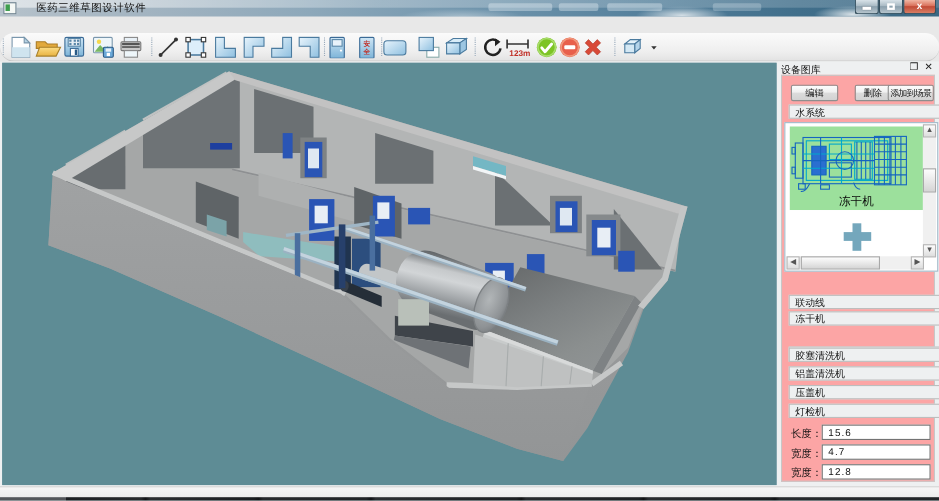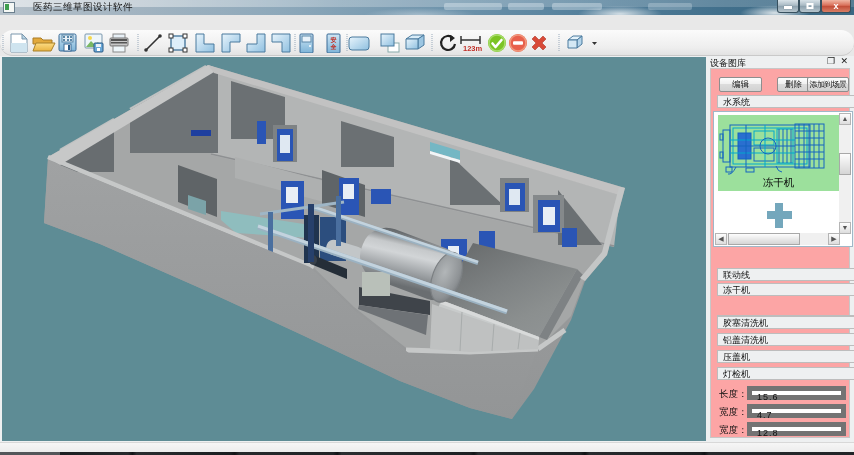--- a/index.html
+++ b/index.html
@@ -55,21 +55,21 @@
 .plus{position:absolute;left:50%;top:24px;transform:translate(-50%,-50%);}
 .plus .h{position:absolute;left:-12px;top:-4px;width:25px;height:8px;background:#74a7bc;}
 .plus .v{position:absolute;left:-4px;top:-12px;width:8px;height:25px;background:#74a7bc;}
 .vsb{position:absolute;right:1px;top:1px;width:12px;height:121px;background:#f0f0f0;}
 .hsb{position:absolute;left:1px;bottom:1px;width:125px;height:12px;background:#f0f0f0;}
 .sbbtn{position:absolute;width:12px;height:12px;background:linear-gradient(#fdfdfd,#ddd);border:1px solid #b5b5b5;box-sizing:border-box;
 font-size:7px;line-height:10px;text-align:center;color:#555;}
 .sbthumb{background:linear-gradient(#fdfdfd,#d5d5d5);border:1px solid #a8a8a8;box-sizing:border-box;position:absolute;}
 .frow{position:absolute;left:6px;width:132px;height:14px;}
 .frow .lbl{position:absolute;left:2px;top:2px;font-size:9.5px;color:#111;}
-.frow .inp{position:absolute;left:30px;top:0;width:99px;height:14px;border:5px solid #737373;background:#fff;
+.frow .inp{position:absolute;left:30px;top:0;width:99px;height:14px;border:1px solid #737373;background:#fff;
 font-size:9px;line-height:13px;padding-left:5px;box-sizing:border-box;letter-spacing:1px;}
 
 #statusbar{position:absolute;left:0;top:442px;width:854px;height:11px;
 background:linear-gradient(#f6f6f6,#ebebeb);border-top:1px solid #d8d8d8;box-sizing:border-box;}
 #taskstrip{position:absolute;left:0;top:452px;width:854px;height:3px;
 background:linear-gradient(90deg,#53565a 0%,#53565a 7%,#1c1f22 7%,#26292c 15%,#111316 15.5%,#2a2d30 16%,#1a1d20 27%,#121416 27.5%,#26292c 28%,#202326 39%,#111316 39.5%,#2b2e31 40%,#1d2023 55%,#121416 55.5%,#282b2e 56%,#1e2124 68%,#101214 68.5%,#292c2f 69%,#1b1e21 82%,#111316 82.5%,#272a2d 83%,#212427 100%);}
 </style>
 </head>
 <body>
 <div id="app">

